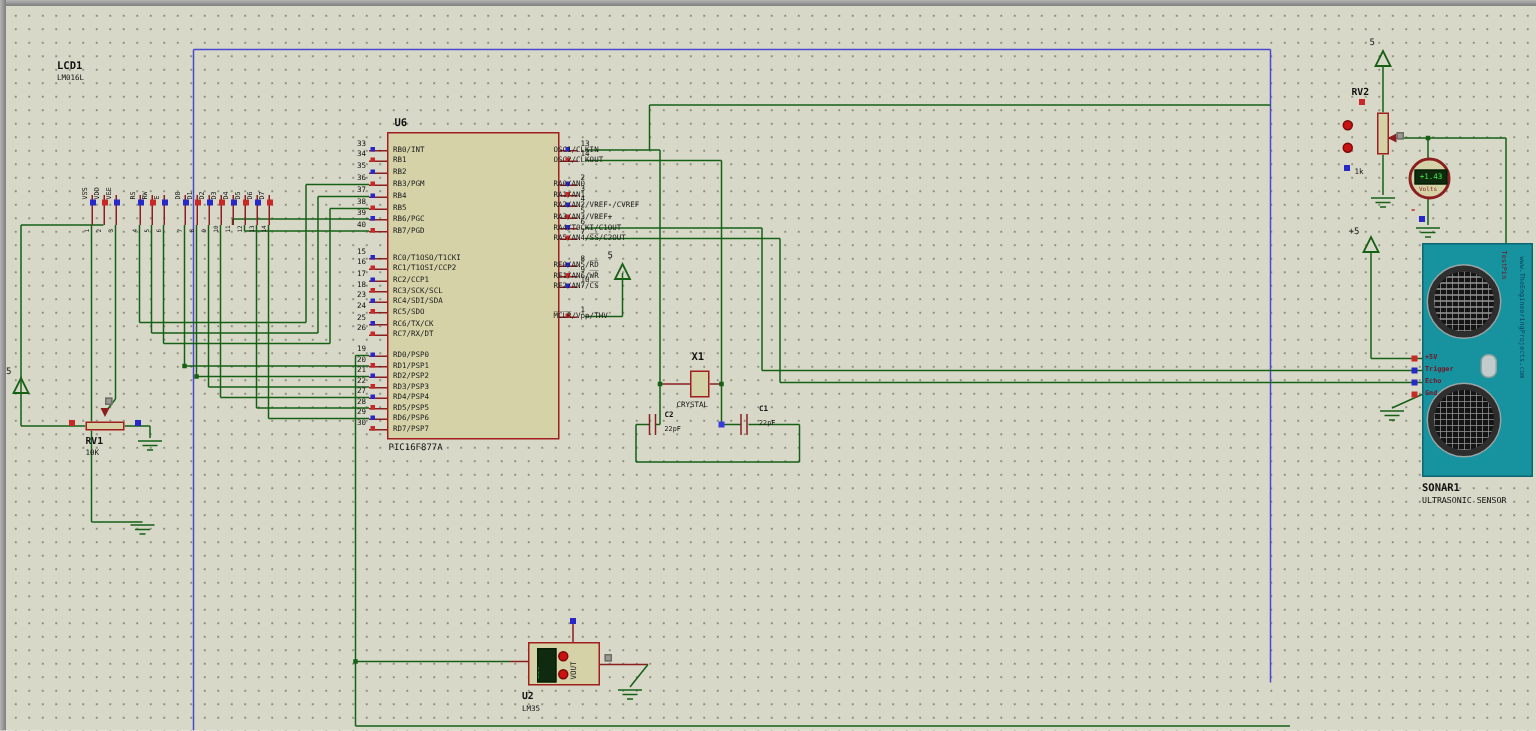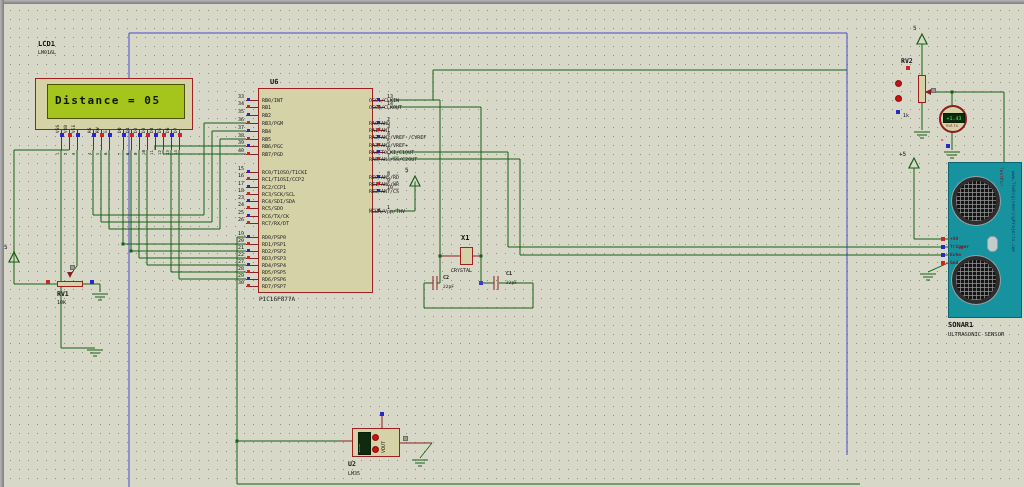--- a/index.html
+++ b/index.html
@@ -157,28 +157,23 @@
       <path d="M 917 44 L 927 44 L 922 34 Z" fill="none" stroke="#156015" stroke-width="1.2"></path>
       <text x="913" y="30" font-size="6" font-family="DejaVu Sans Mono, monospace" fill="#111">5</text>
       <path d="M 909 168 L 919 168 L 914 158 Z" fill="none" stroke="#156015" stroke-width="1.2"></path>
       <text x="899" y="156" font-size="6" font-family="DejaVu Sans Mono, monospace" fill="#111">+5</text>
       <path d="M 67 272 L 73 272 L 70 278 Z" fill="#8b1f1f" stroke="none"></path>
       <path d="M 931 89 L 931 95 L 925 92 Z" fill="#8b1f1f" stroke="none"></path>
     </svg>
 
   <div class="lbl ref" style="left:38px;top:40px">LCD1</div>
   <div class="lbl small" style="left:38px;top:49px">LM016L</div>
-  <div class="comp-body" id="lcd-body" style="left:35px;top:78px;width:158px;height:52px">
-    <div id="lcd-screen" style="left:11px;top:5px;width:136px;height:33px">
-      <div id="lcd-text" style="left:7px;top:9px">Distance =   05</div>
-    </div>
-  </div>
   <div id="lcd-pins"></div>
 
-  <div class="lbl ref" style="left:270px;top:78px">U6</div>
+  <div class="lbl ref" style="left:263px;top:78px">U6</div>
   <div class="comp-body" id="mcu-body" style="left:258px;top:88px;width:115px;height:205px"></div>
   <div class="lbl" style="left:259px;top:295px;font-size:6px">PIC16F877A</div>
   <div id="mcu-pins"></div>
 
   <div class="lbl ref" style="left:461px;top:234px">X1</div>
   <div class="comp-body" style="left:460px;top:247px;width:13px;height:18px"></div>
   <div class="lbl small" style="left:451px;top:267px">CRYSTAL</div>
   <div class="lbl small" style="left:443px;top:274px;font-weight:bold">C2</div>
   <div class="lbl" style="left:443px;top:284px;font-size:4.5px">22pF</div>
   <div class="lbl small" style="left:506px;top:270px;font-weight:bold">C1</div>

